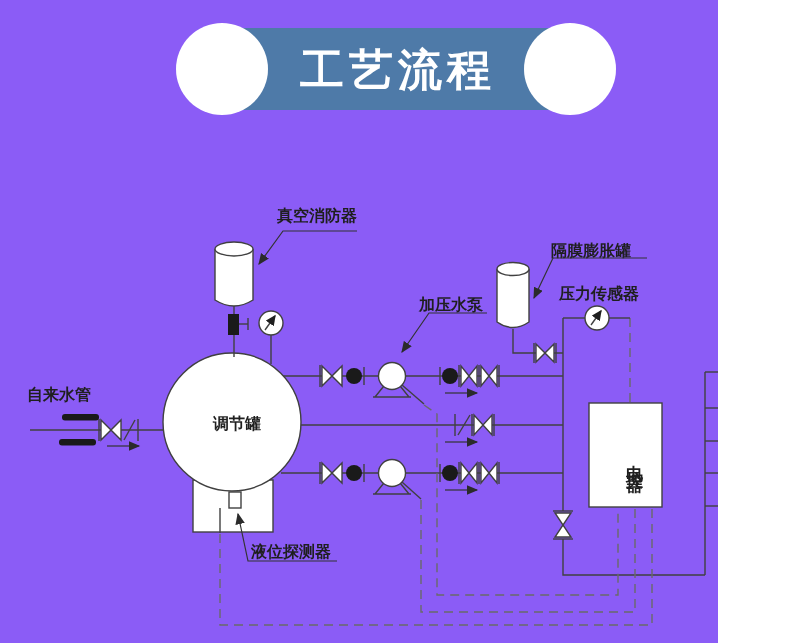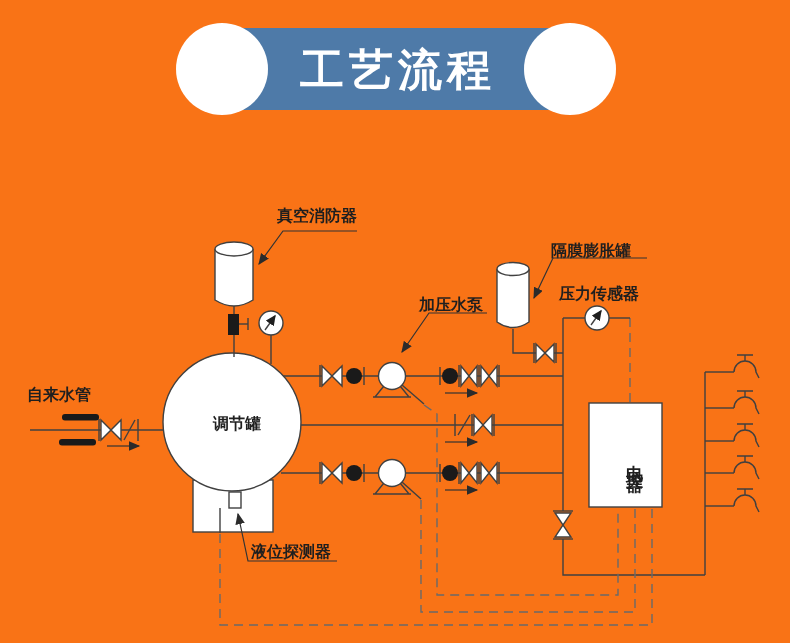--- a/index.html
+++ b/index.html
@@ -1,16 +1,16 @@
 <!DOCTYPE html>
 <html><head>
 <meta charset="utf-8">
 <style>
   html,body{margin:0;padding:0;background:#ffffff;}
-  #stage{position:relative;width:790px;height:643px;background:#f97316;overflow:hidden;
+  #stage{position:relative;width:718px;height:643px;background:#8b5cf6;overflow:hidden;
          font-family:"Liberation Sans", sans-serif;}
   #diagram-svg{position:absolute;left:0;top:0;}
   .lbl{fill:#1f1f1f;font-size:16px;font-weight:600;font-family:"Liberation Sans",sans-serif;}
   .banner-text{font-weight:bold;font-size:44px;letter-spacing:5px;font-family:"Liberation Sans",sans-serif;}
   #controller-label{
     position:absolute;left:606px;top:420px;width:40px;height:80px;
     writing-mode:vertical-rl;text-orientation:upright;
     font-size:17px;font-weight:600;letter-spacing:6px;color:#1f1f1f;text-align:center;}
   .pipe{stroke:#404040;stroke-width:1.4;fill:none;}
   .sym{stroke:#404040;stroke-width:1.4;fill:#ffffff;}

